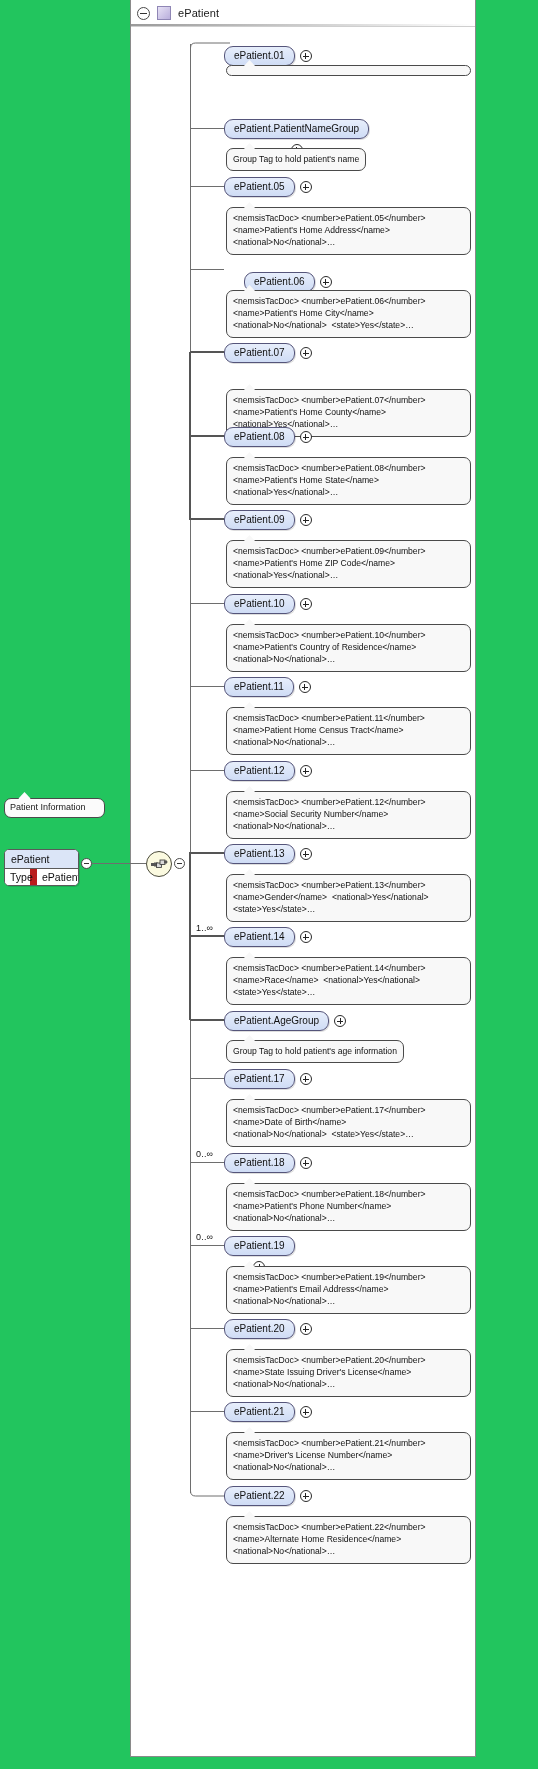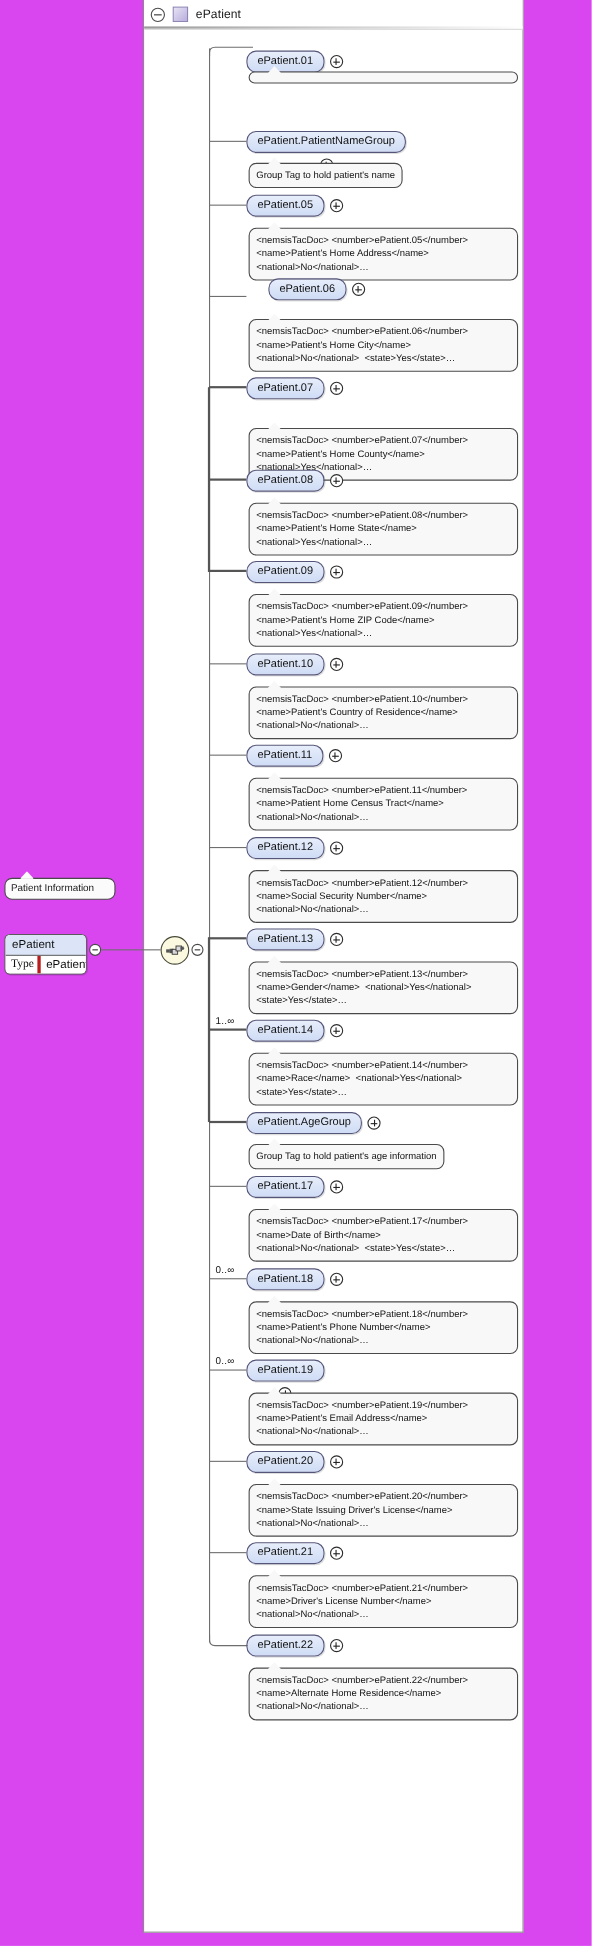--- a/index.html
+++ b/index.html
@@ -5,21 +5,21 @@
   * { box-sizing: border-box; }
   html, body {
     margin: 0; padding: 0;
     background: #ffffff;
     font-family: "Liberation Sans", sans-serif;
   }
   #canvas {
     position: relative;
     width: 538px;
     height: 1769px;
-    background: #d946ef;
+    background: #22c55e;
     overflow: hidden;
   }
 
   
   #group-panel {
     position: absolute;
     left: 130px; top: 0px;
     width: 346px; height: 1757px;
     border: 1px solid #8a8a8a;
     border-top: none;
@@ -85,24 +85,23 @@
     background: #dbe5f7;
     border-bottom: 1px solid #5a5a5a;
   }
   #root-elem .re-type {
     display: flex;
     font-size: 10.5px;
     background: #ffffff;
   }
   #root-elem .re-type .k {
     padding: 2px 5px;
-    border-right: 3px solid #b91c1c;
+    border-right: 7px solid #b91c1c;
     color: #101010;
     width: 32px;
-    font-family: Liberation Serif, serif;
   }
   #root-elem .re-type .v {
     padding: 2px 5px;
     color: #101010;
   }
   
   #root-anno {
     position: absolute;
     left: 4px; top: 798px;
     width: 101px;
@@ -289,21 +288,21 @@
       </div>
       <div class="hline" style="left: 190px; top: 186px; width: 34px;"></div>
       <div class="node" style="left: 224px; top: 177px;">
         <div class="pill">ePatient.05</div>
         <div class="plus-circle"></div>
       </div>
       <div class="anno" style="left: 226px; top: 207px; width: 245px;"><div class="tail-b"></div><div class="tail"></div><div>&lt;nemsisTacDoc&gt; &lt;number&gt;ePatient.05&lt;/number&gt;
 &lt;name&gt;Patient's Home Address&lt;/name&gt;
 &lt;national&gt;No&lt;/national&gt;…</div></div>
       <div class="hline" style="left: 190px; top: 269px; width: 34px;"></div>
-      <div class="node" style="left: 224px; top: 253px; padding-left: 20px;">
+      <div class="node" style="left: 224px; top: 272px; padding-left: 20px;">
         <div class="pill">ePatient.06</div>
         <div class="plus-circle"></div>
       </div>
       <div class="anno" style="left: 226px; top: 290px; width: 245px;"><div class="tail-b"></div><div class="tail"></div><div>&lt;nemsisTacDoc&gt; &lt;number&gt;ePatient.06&lt;/number&gt;
 &lt;name&gt;Patient's Home City&lt;/name&gt;
 &lt;national&gt;No&lt;/national&gt;  &lt;state&gt;Yes&lt;/state&gt;…</div></div>
       <div class="hline bold" style="left: 190px; top: 351px; width: 34px;"></div>
       <div class="node" style="left: 224px; top: 343px;">
         <div class="pill">ePatient.07</div>
         <div class="plus-circle"></div>

